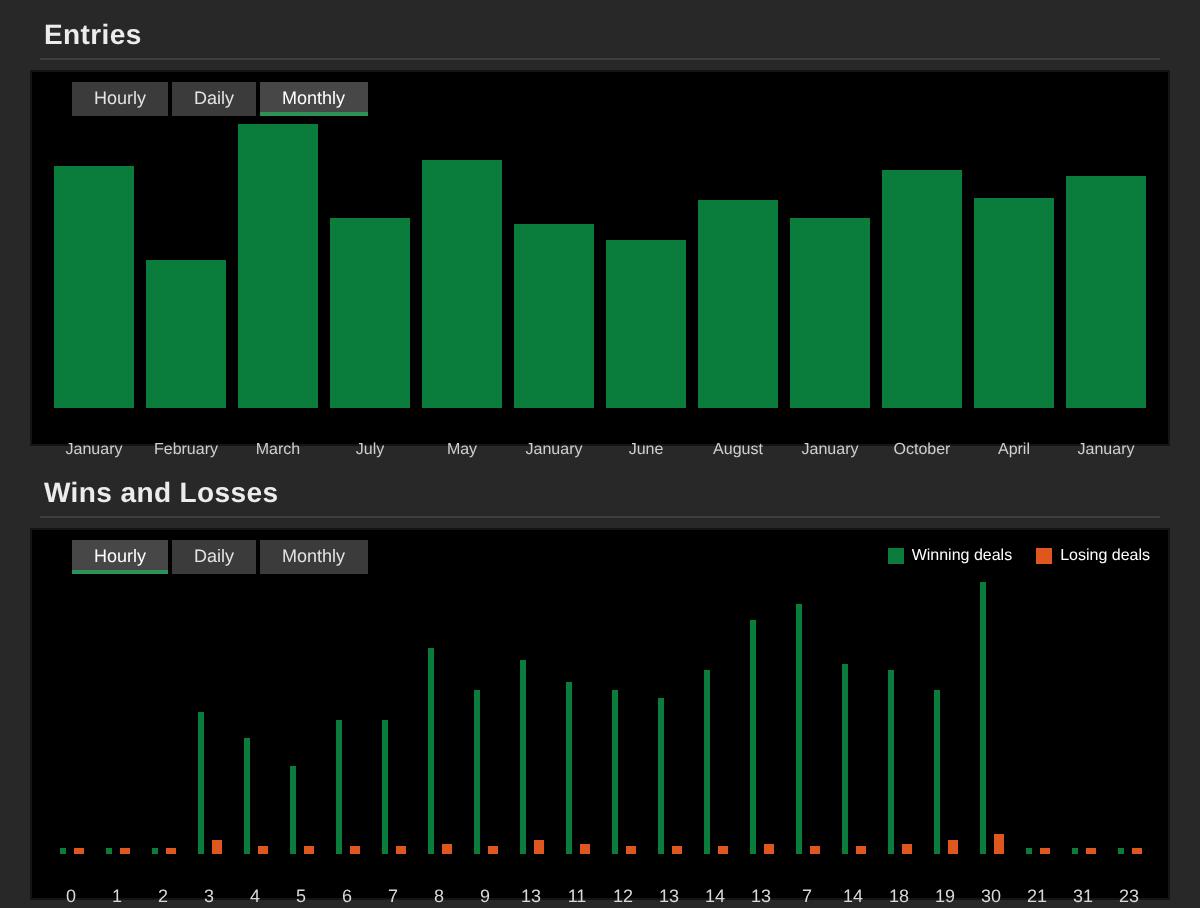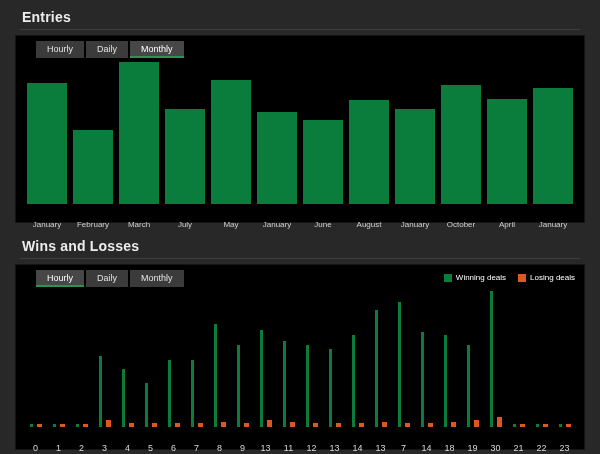--- a/index.html
+++ b/index.html
@@ -254,18 +254,18 @@
         <div class="xl xl2">12</div>
         <div class="xl xl2">13</div>
         <div class="xl xl2">14</div>
         <div class="xl xl2">13</div>
         <div class="xl xl2">7</div>
         <div class="xl xl2">14</div>
         <div class="xl xl2">18</div>
         <div class="xl xl2">19</div>
         <div class="xl xl2">30</div>
         <div class="xl xl2">21</div>
-        <div class="xl xl2">22</div>
+        <div class="xl xl2">31</div>
         <div class="xl xl2">23</div>
       </div>
   </div>
 
 </div>
 
 </body></html>

